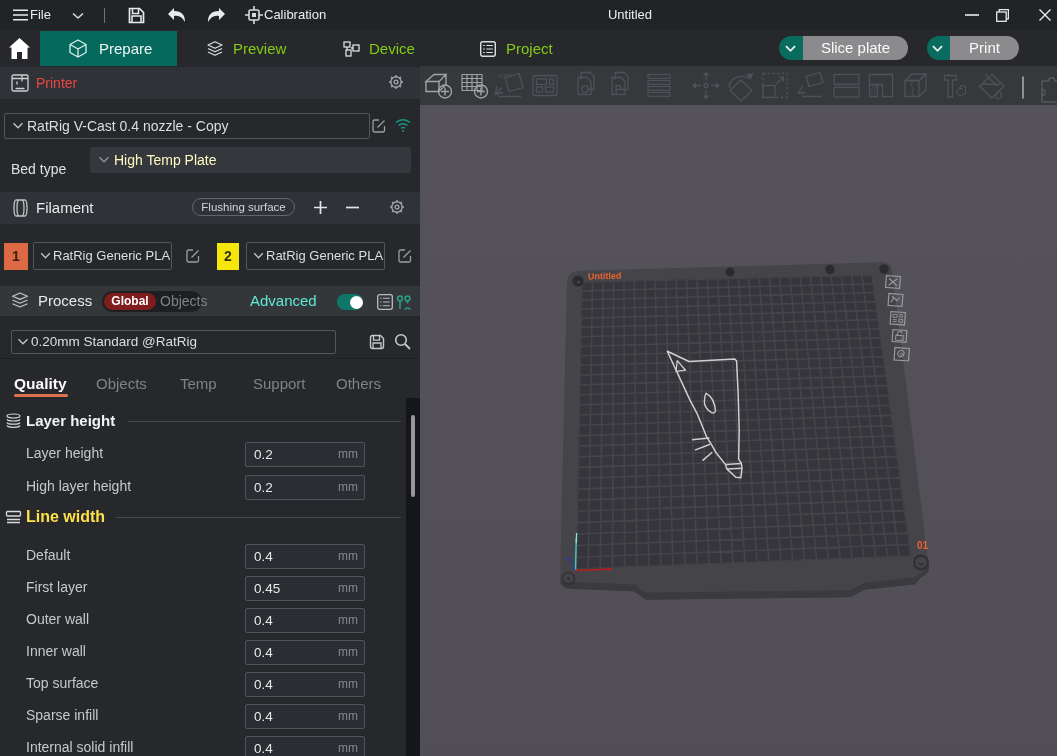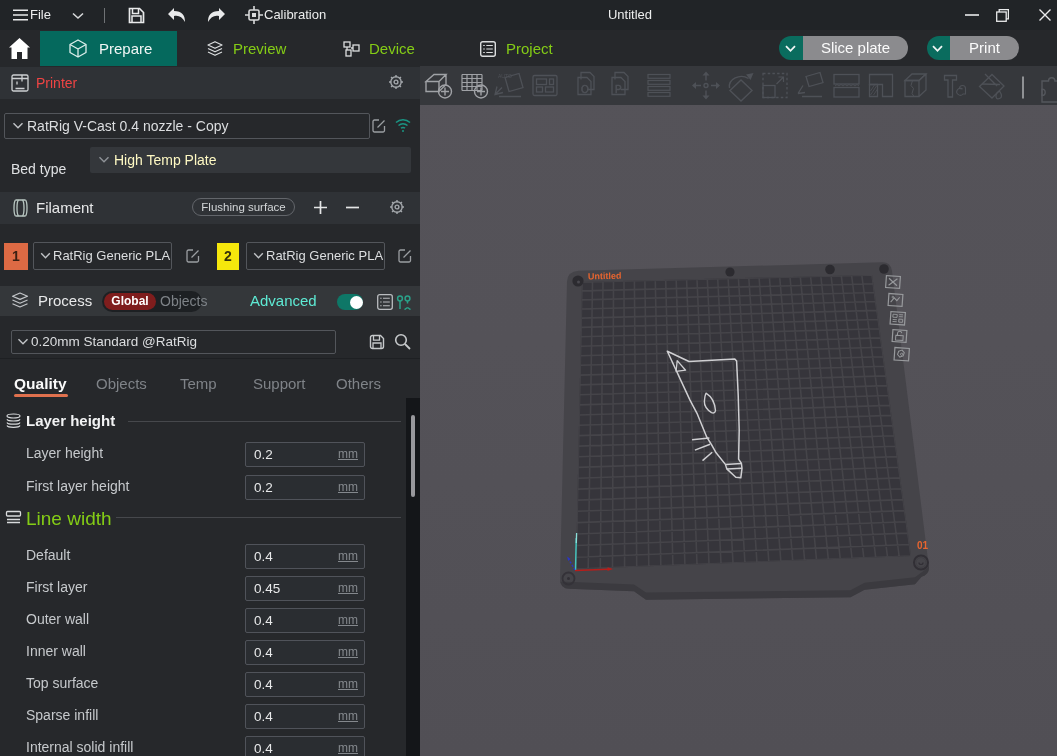--- a/index.html
+++ b/index.html
@@ -13,21 +13,21 @@
   .ttxt{font-size:13px;line-height:30px;color:#eceded;}
   .tabtxt{font-size:15px;line-height:35px;color:#84cc16;}
   
   #panel{left:0;top:66px;width:420px;height:690px;background:#26282b;}
   .sechdr{left:0;width:420px;background:#2f3236;}
   .combo{border:1px solid #53565b;border-radius:2px;background:#26282b;box-sizing:border-box;}
   .ctext{font-size:14px;color:#dcdee0;}
   .lbl{font-size:14px;color:#dfe1e3;margin-top:9px;}
   .glbl{font-size:14px;color:#c6c9cc;}
   .val{font-size:13.5px;color:#e8e9ea;}
-  .mm{font-size:12px;color:#84888d;text-decoration:underline;}
+  .mm{font-size:12px;color:#84888d;}
   .vbox{border:1px solid #50535a;border-radius:2px;background:#2a2d31;box-sizing:border-box;left:245px;width:120px;height:25px;}
   
   #viewport{left:420px;top:66px;width:637px;height:690px;background:linear-gradient(#555359,#545258 40%,#514f55);}
   #vtoolbar{left:420px;top:66px;width:637px;height:39px;background:#36383c;}
 </style>
 </head>
 <body>
 
 <div id="viewport" class="abs"></div>
 <div id="vtoolbar" class="abs"></div>
@@ -427,27 +427,27 @@
     </g>
   </svg>
 <div class="abs" style="left:26px;top:412px;font-size:15px;font-weight:bold;color:#f2f3f4">Layer height</div>
 <div class="abs" style="left:128px;top:421px;width:273px;height:1px;background:#46484c"></div>
 <svg class="abs" style="left:5px;top:510px" width="17" height="14" viewBox="0 0 17 14">
   <g fill="none" stroke="#d8dadc" stroke-width="1.3">
   <rect x="1.5" y="1.5" width="14" height="4.5" rx="1"></rect>
   <path d="M2 9.5h13M2 12.5h13" stroke-width="1.4"></path>
     </g>
   </svg>
-<div class="abs" style="left:26px;top:508px;font-size:19px;font-weight:normal;color:#84cc16">Line width</div>
+<div class="abs" style="left:26px;top:508px;font-size:16px;font-weight:bold;color:#fde047">Line width</div>
 <div class="abs" style="left:116px;top:517px;width:285px;height:1px;background:#46484c"></div>
 <div class="abs glbl" style="left:26px;top:445px">Layer height</div>
 <div class="abs vbox" style="top:441.5px"></div>
 <div class="abs val" style="left:254px;top:441.5px;line-height:25px">0.2</div>
 <div class="abs mm" style="left:338px;top:441.5px;line-height:25px">mm</div>
-<div class="abs glbl" style="left:26px;top:478px">First layer height</div>
+<div class="abs glbl" style="left:26px;top:478px">High layer height</div>
 <div class="abs vbox" style="top:474.5px"></div>
 <div class="abs val" style="left:254px;top:474.5px;line-height:25px">0.2</div>
 <div class="abs mm" style="left:338px;top:474.5px;line-height:25px">mm</div>
 <div class="abs glbl" style="left:26px;top:547px">Default</div>
 <div class="abs vbox" style="top:543.5px"></div>
 <div class="abs val" style="left:254px;top:543.5px;line-height:25px">0.4</div>
 <div class="abs mm" style="left:338px;top:543.5px;line-height:25px">mm</div>
 <div class="abs glbl" style="left:26px;top:579px">First layer</div>
 <div class="abs vbox" style="top:575.5px"></div>
 <div class="abs val" style="left:254px;top:575.5px;line-height:25px">0.45</div>

